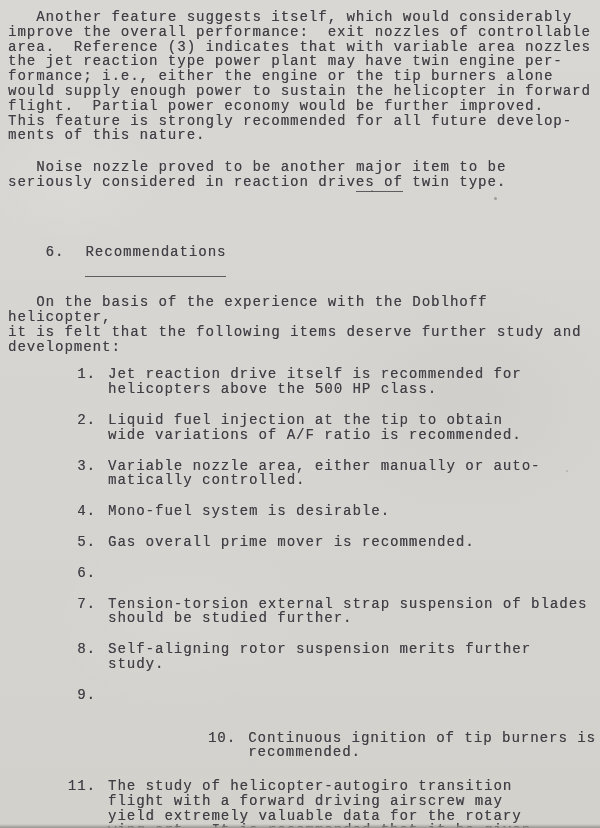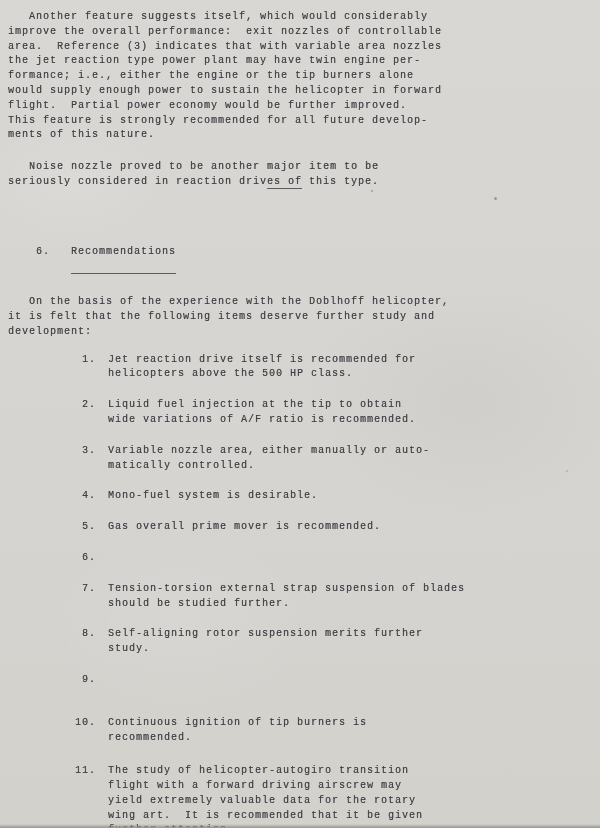--- a/index.html
+++ b/index.html
@@ -18,21 +18,21 @@
       radial-gradient(200px 140px at 30% 75%, rgba(255,255,255,.07), rgba(255,255,255,0) 70%),
       linear-gradient(180deg, #d8d7d3 0%, #d5d4d0 60%, #d2d1cc 100%);
   }
   .page {
     position: relative;
     box-sizing: border-box;
     width: 600px;
     height: 828px;
     padding: 10px 4px 0 8px;
     font-family: "Liberation Mono", "DejaVu Sans Mono", monospace;
-    font-size: 10px;
+    font-size: 14px;
     line-height: 14.8px;
     letter-spacing: 1px;
     color: #3f3e44;
     text-shadow: 0.3px 0.3px 0.6px rgba(58,57,63,0.55);
   }
   .para {
     margin: 0;
     white-space: pre-wrap;
   }
   .p-noise   { margin-top: 17px; }
@@ -48,21 +48,21 @@
     margin: 13px 0 0 0;
     padding: 0;
   }
   .rec-item {
     display: flex;
     align-items: flex-start;
     padding-left: 57px;
     margin: 0 0 16px 0;
   }
   .rec-item:nth-child(9)  { margin-bottom: 28px; }
-  .rec-item:nth-child(10) { margin-bottom: 19px; }
+  .rec-item:nth-child(10) { margin-bottom: 19px; justify-content: flex-end; }
   .rec-item:last-child    { margin-bottom: 0; }
   .rec-item .num {
     flex: 0 0 31px;
     text-align: right;
   }
   .rec-item .txt {
     margin-left: 12px;
     white-space: pre-wrap;
   }
   .bottom-edge {
@@ -90,21 +90,21 @@
 improve the overall performance:  exit nozzles of controllable
 area.  Reference (3) indicates that with variable area nozzles
 the jet reaction type power plant may have twin engine per-
 formance; i.e., either the engine or the tip burners alone
 would supply enough power to sustain the helicopter in forward
 flight.  Partial power economy would be further improved.
 This feature is strongly recommended for all future develop-
 ments of this nature.</p>
 
   <p class="para p-noise"><span>   Noise nozzle proved to be another </span><span class="uline">major</span><span> item to be
-seriously considered in reaction drives of this type.</span></p>
+seriously considered in reaction drives of twin type.</span></p>
 
   <div class="heading">
     <span class="h-num">6.</span><span class="uline">Recommendations</span>
   </div>
 
   <p class="para p-basis">   On the basis of the experience with the Doblhoff helicopter,
 it is felt that the following items deserve further study and
 development:</p>
 
   <ol class="rec-list">

